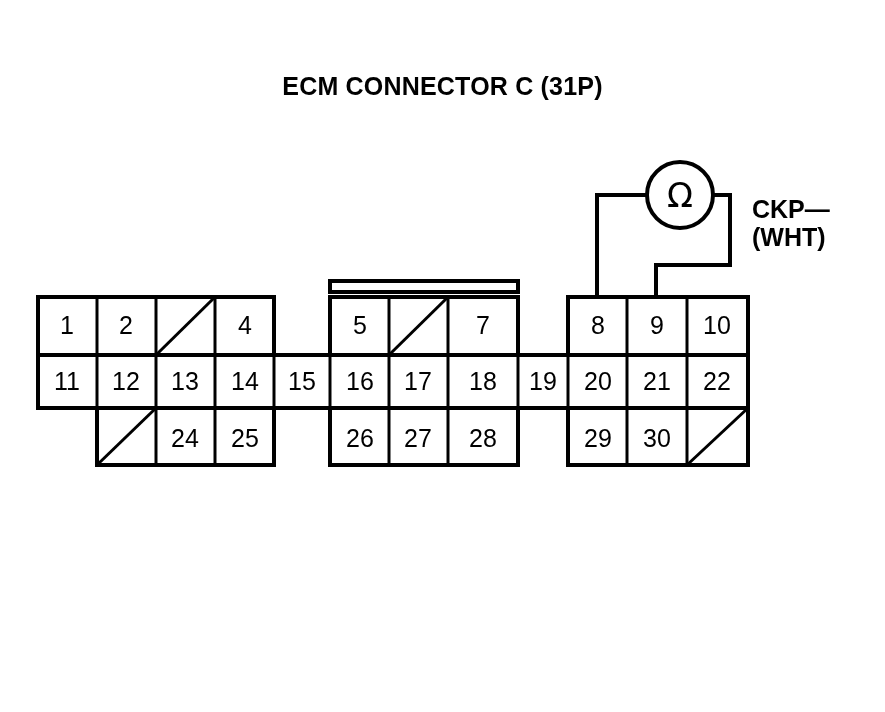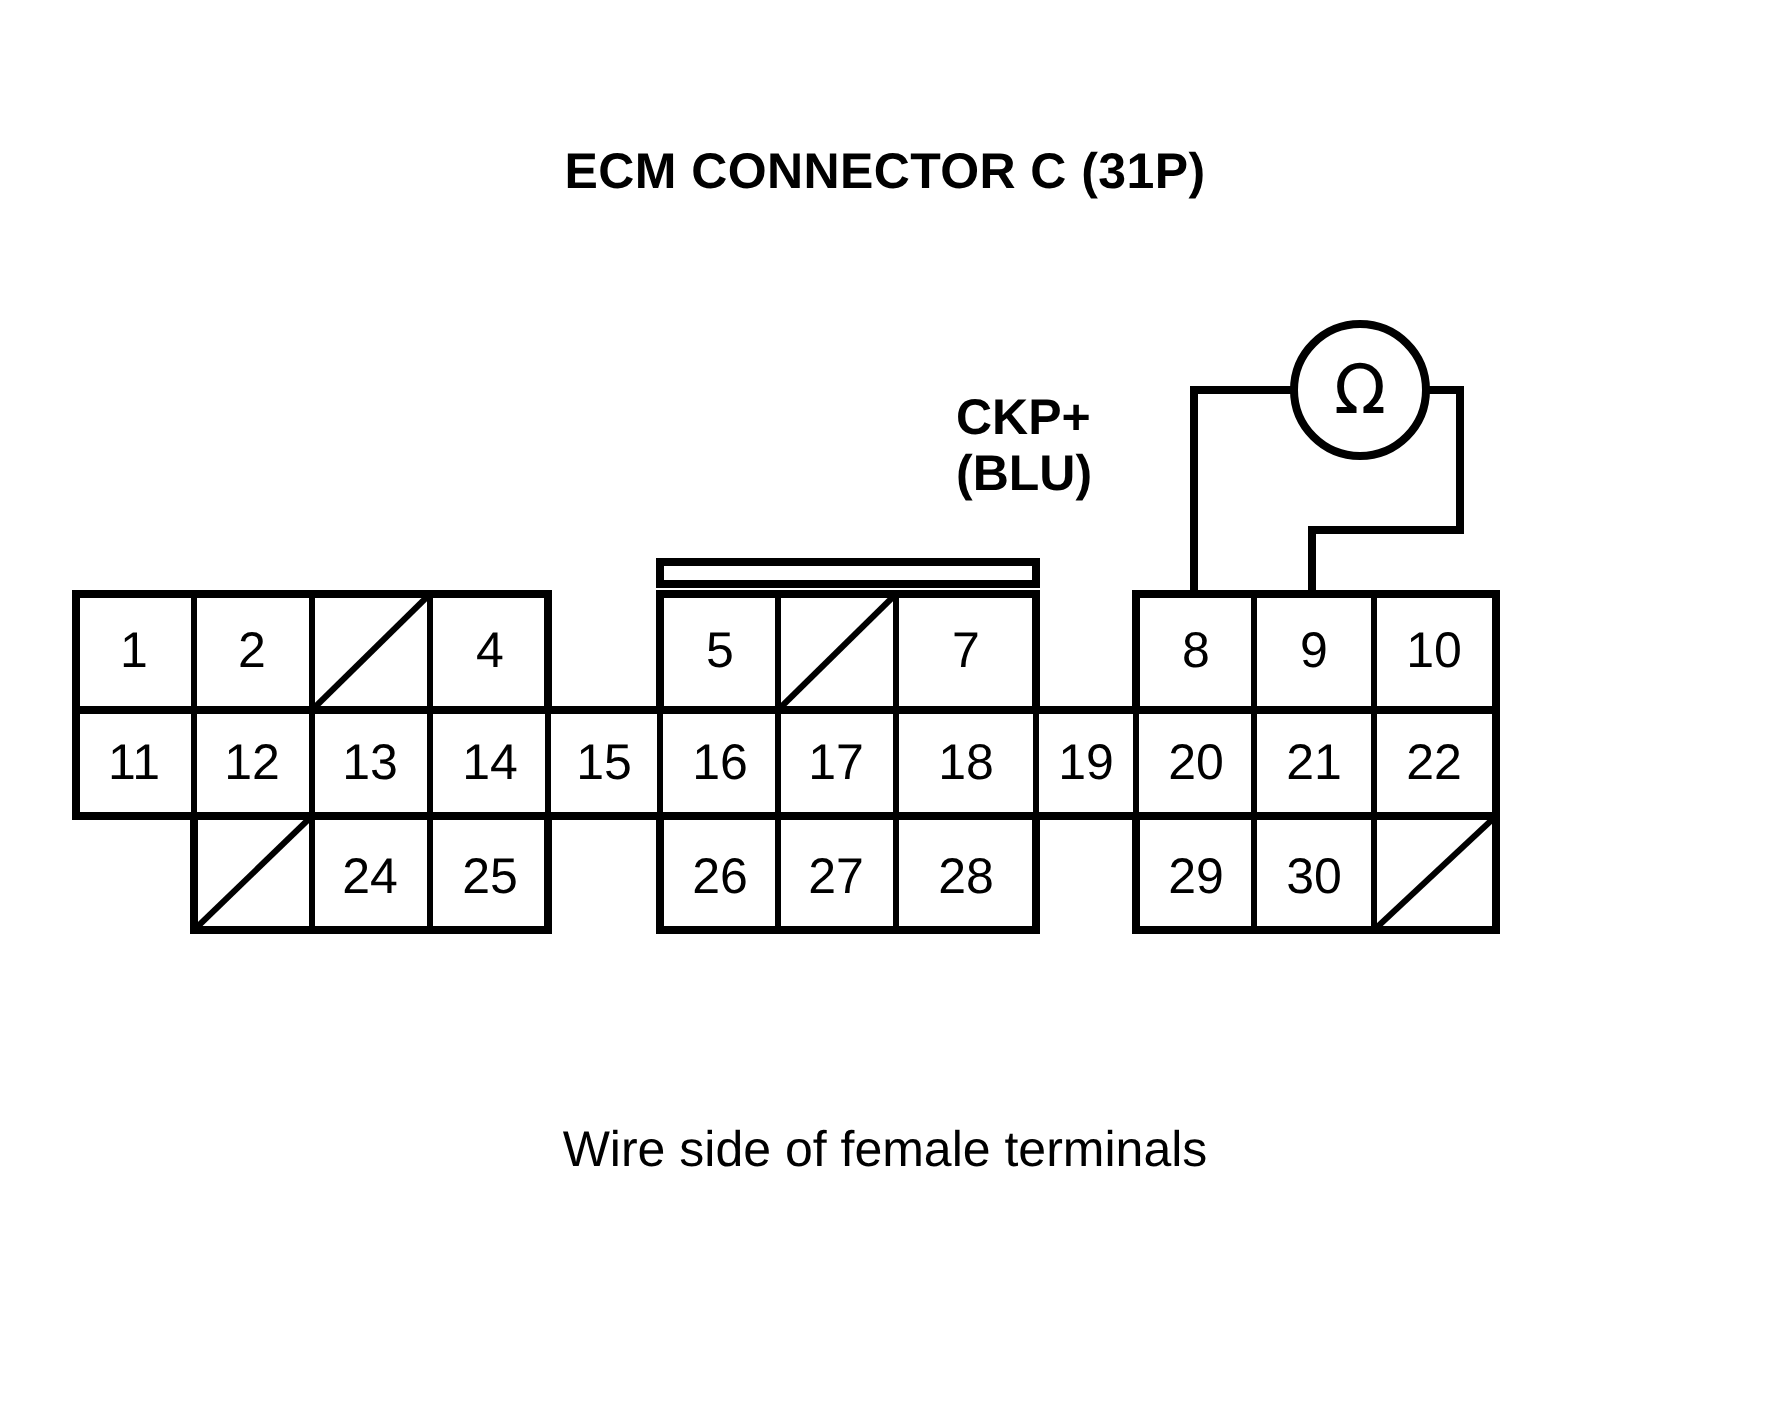--- a/index.html
+++ b/index.html
@@ -95,25 +95,25 @@
     dominant-baseline: middle;
   }
 </style>
 </head>
 <body>
 
 <div id="diagram-root">
 
   <div class="title">ECM CONNECTOR C (31P)</div>
 
-  <div class="probe-label" id="label-ckp-plus">
-    <div>CKP+</div>
-    <div>(BLU)</div>
+
+  <div class="probe-label" id="label-ckp-minus">
+    <div>CKP—</div>
+    <div>(WHT)</div>
   </div>
-
 
   <svg id="connector-svg" viewBox="0 0 885 712">
 
     <g fill="none" stroke="#000000" stroke-width="4">
 
       <path d="M 647 195 L 597 195 L 597 297" stroke-linecap="square"></path>
 
       <path d="M 713 195 L 730 195 L 730 265 L 656 265 L 656 297" stroke-linecap="square"></path>
     </g>
 
@@ -204,15 +204,14 @@
       <text class="pin-num" x="185" y="440">24</text>
       <text class="pin-num" x="245" y="440">25</text>
       <text class="pin-num" x="360" y="440">26</text>
       <text class="pin-num" x="418" y="440">27</text>
       <text class="pin-num" x="483" y="440">28</text>
       <text class="pin-num" x="598" y="440">29</text>
       <text class="pin-num" x="657" y="440">30</text>
     </g>
   </svg>
 
-  <div class="caption">Wire side of female terminals</div>
 
 </div>
 
 </body></html>

